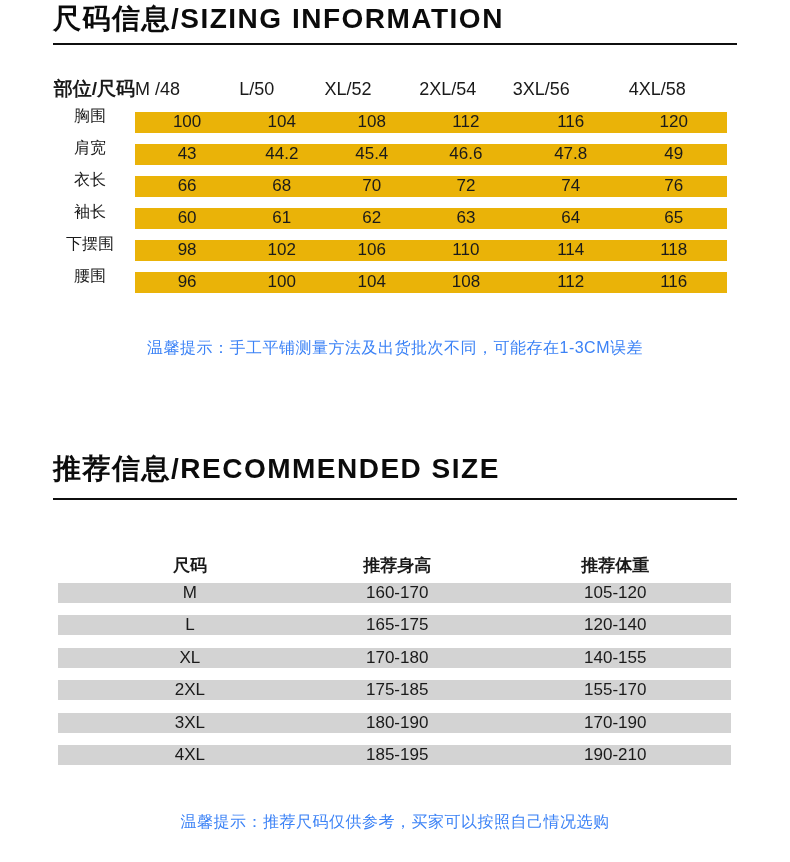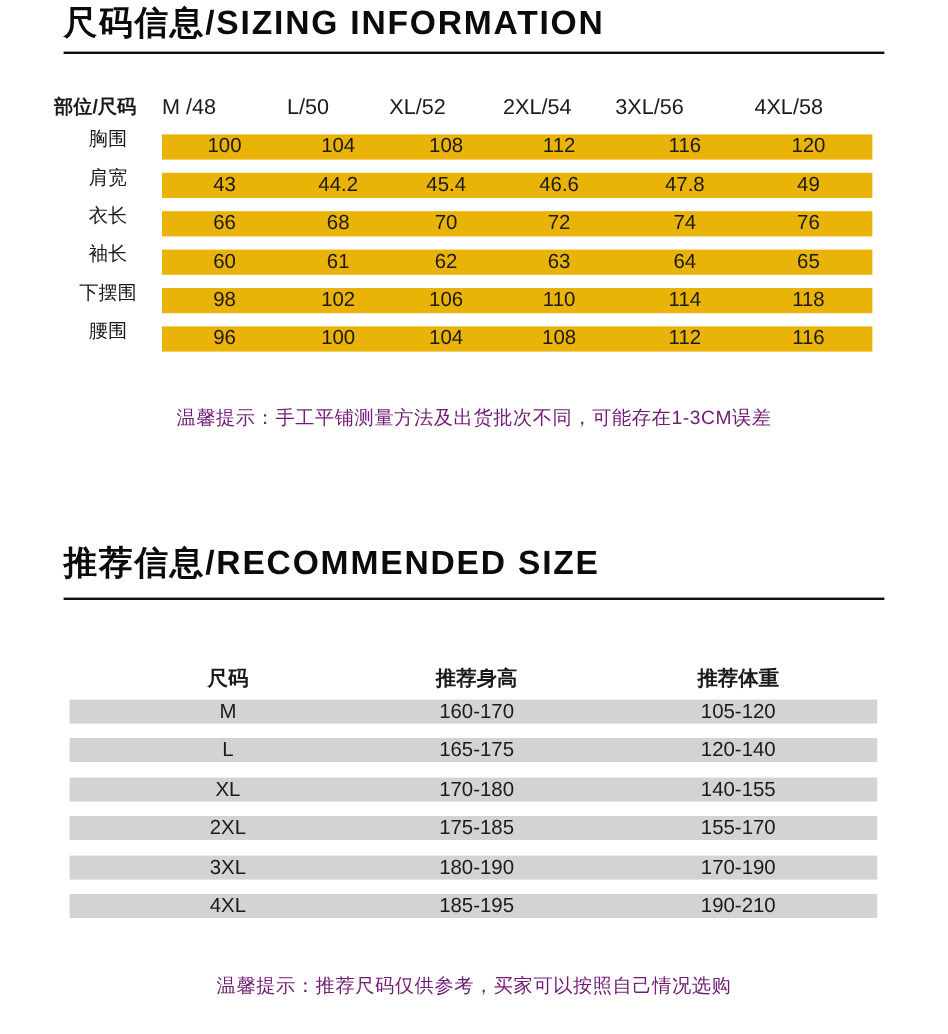--- a/index.html
+++ b/index.html
@@ -9,34 +9,34 @@
   }
   .sec-title{
     position:absolute;left:53px;font-size:28px;font-weight:700;color:#0b0b0b;
     letter-spacing:1.5px;white-space:nowrap;line-height:1.2;
   }
   .title-rule{position:absolute;left:53px;width:684px;height:0;border-top:2px solid #0f0f0f;}
 
   
   #size-table{position:absolute;left:45px;top:74px;width:682px;}
   .st-header{display:flex;height:30px;align-items:center;margin-bottom:2px;}
-  .st-corner{width:90px;text-align:left;font-weight:700;font-size:16px;}
+  .st-corner{width:90px;text-align:right;font-weight:700;font-size:19px;}
   .st-sizes{flex:1;display:grid;grid-template-columns:17.6% 14.4% 16% 15.8% 19.6% 15.2%;}
   .st-size{font-size:18px;white-space:nowrap;}
   .st-row{display:flex;height:32px;}
   .st-label{width:90px;text-align:center;font-size:16px;}
   .st-band{
     flex:1;height:21px;background:#eab308;align-self:center;
     display:grid;grid-template-columns:17.6% 14.4% 16% 15.8% 19.6% 15.2%;align-items:center;
   }
   .st-cell{text-align:center;font-size:17px;}
 
   .tip{
     position:absolute;left:0;width:790px;text-align:center;
-    font-size:16px;color:#701a75;letter-spacing:0.5px;
+    font-size:16px;color:#3b82f6;letter-spacing:0.5px;
   }
 
   
   #rec-table{position:absolute;left:58px;top:546px;width:673px;}
   .rt-header{position:relative;height:30px;margin-bottom:7px;}
   .rt-header .cell{font-weight:700;font-size:17px;top:4px;}
   .rt-row{position:relative;height:20px;background:#d3d3d3;margin-bottom:12.4px;}
   .cell{position:absolute;top:0;height:100%;display:flex;align-items:center;justify-content:center;
         font-size:17px;white-space:nowrap;}
   .c1{left:0;width:39.2%;}

